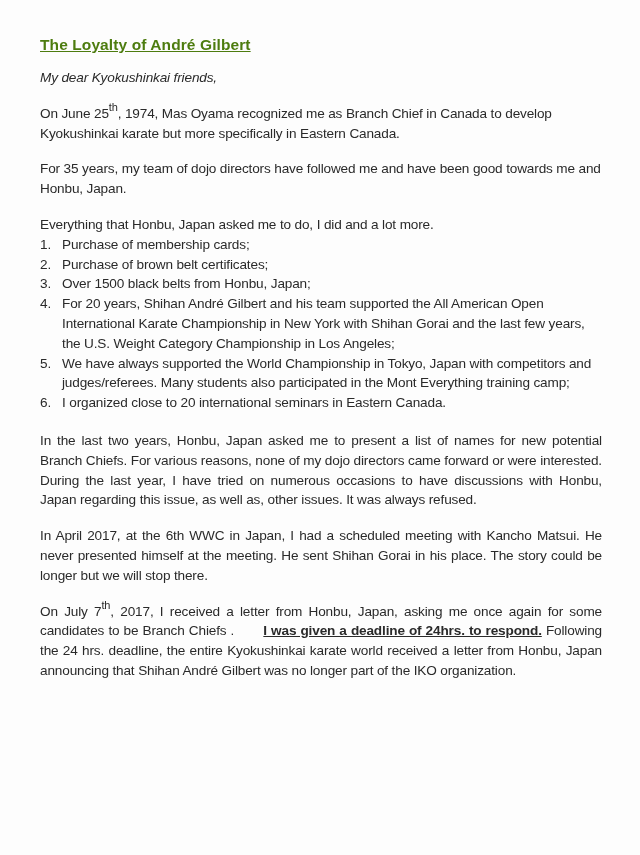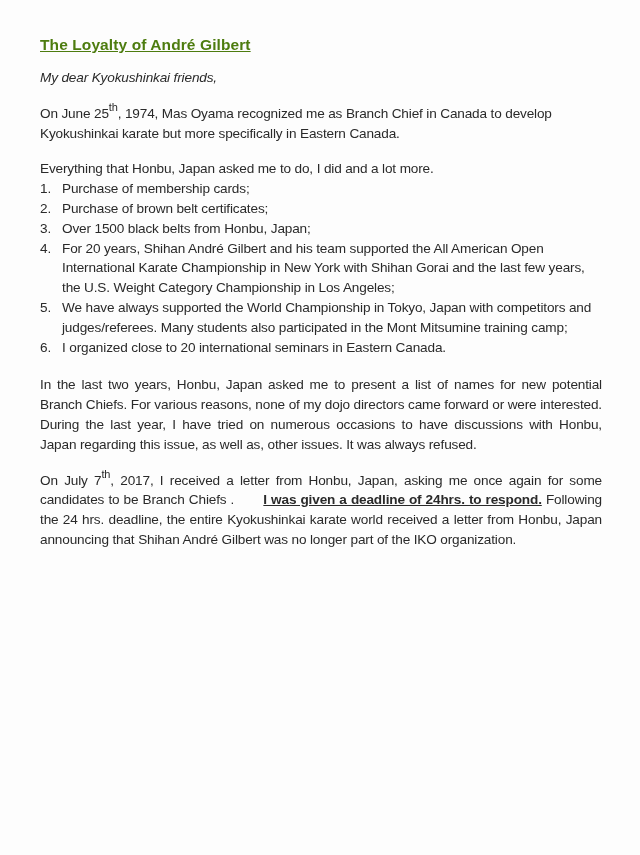--- a/index.html
+++ b/index.html
@@ -47,20 +47,21 @@
 </head>
 <body>
 
 <div class="page">
   <div class="title">The Loyalty of André Gilbert</div>
 
   <p class="salutation">My dear Kyokushinkai friends,</p>
 
   <p class="para"><span>On June 25</span><sup>th</sup><span>, 1974, Mas Oyama recognized me as Branch Chief in Canada to develop Kyokushinkai karate but more specifically in Eastern Canada.</span></p>
 
+  <p class="para">For 35 years, my team of dojo directors have followed me and have been good towards me and Honbu, Japan.</p>
 
   <div class="list-intro">Everything that Honbu, Japan asked me to do, I did and a lot more.</div>
   <ol class="items">
     <li>
         <span class="num">1.</span>
         <span class="txt">Purchase of membership cards;</span>
       </li>
     <li>
         <span class="num">2.</span>
         <span class="txt">Purchase of brown belt certificates;</span>
@@ -68,25 +69,26 @@
     <li>
         <span class="num">3.</span>
         <span class="txt">Over 1500 black belts from Honbu, Japan;</span>
       </li>
     <li>
         <span class="num">4.</span>
         <span class="txt">For 20 years, Shihan André Gilbert and his team  supported the All American Open International Karate Championship in New York with Shihan Gorai and the last few years, the U.S. Weight Category Championship in Los Angeles;</span>
       </li>
     <li>
         <span class="num">5.</span>
-        <span class="txt">We have always supported the World Championship in Tokyo, Japan with competitors and judges/referees.  Many students also participated in the Mont Mitsumine training camp;</span>
+        <span class="txt">We have always supported the World Championship in Tokyo, Japan with competitors and judges/referees.  Many students also participated in the Mont Everything training camp;</span>
       </li>
     <li>
         <span class="num">6.</span>
         <span class="txt">I organized close to 20 international seminars in Eastern Canada.</span>
       </li>
   </ol>
 
   <p class="para justify">In the last two years, Honbu, Japan asked me to present a list of names for new potential Branch Chiefs.  For various reasons, none of my dojo directors came forward or were interested.  During the last year, I have tried on numerous occasions to have discussions with Honbu, Japan regarding this issue, as well as, other issues.  It was always refused.</p>
 
+  <p class="para justify">In April 2017, at the 6th WWC in Japan, I had a scheduled meeting with Kancho Matsui.  He never presented himself at the meeting.  He sent Shihan Gorai in his place.  The story could be longer but we  will stop there.</p>
 
   <p class="para justify"><span>On July 7</span><sup>th</sup><span>, 2017, I received a letter from Honbu, Japan, asking me once again for some candidates to be Branch Chiefs .  </span><span class="emph">I was given a deadline of 24hrs. to respond.</span><span>  Following the 24 hrs. deadline, the entire Kyokushinkai karate world received a letter from Honbu, Japan announcing that Shihan André Gilbert was no longer part of the IKO organization.</span></p>
 </div>
 
 </body></html>

